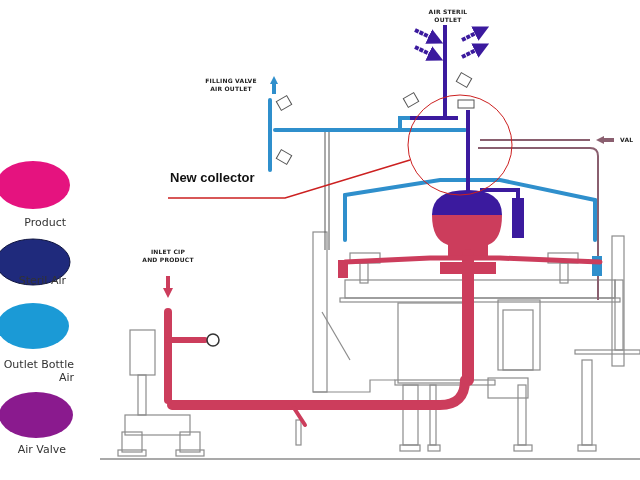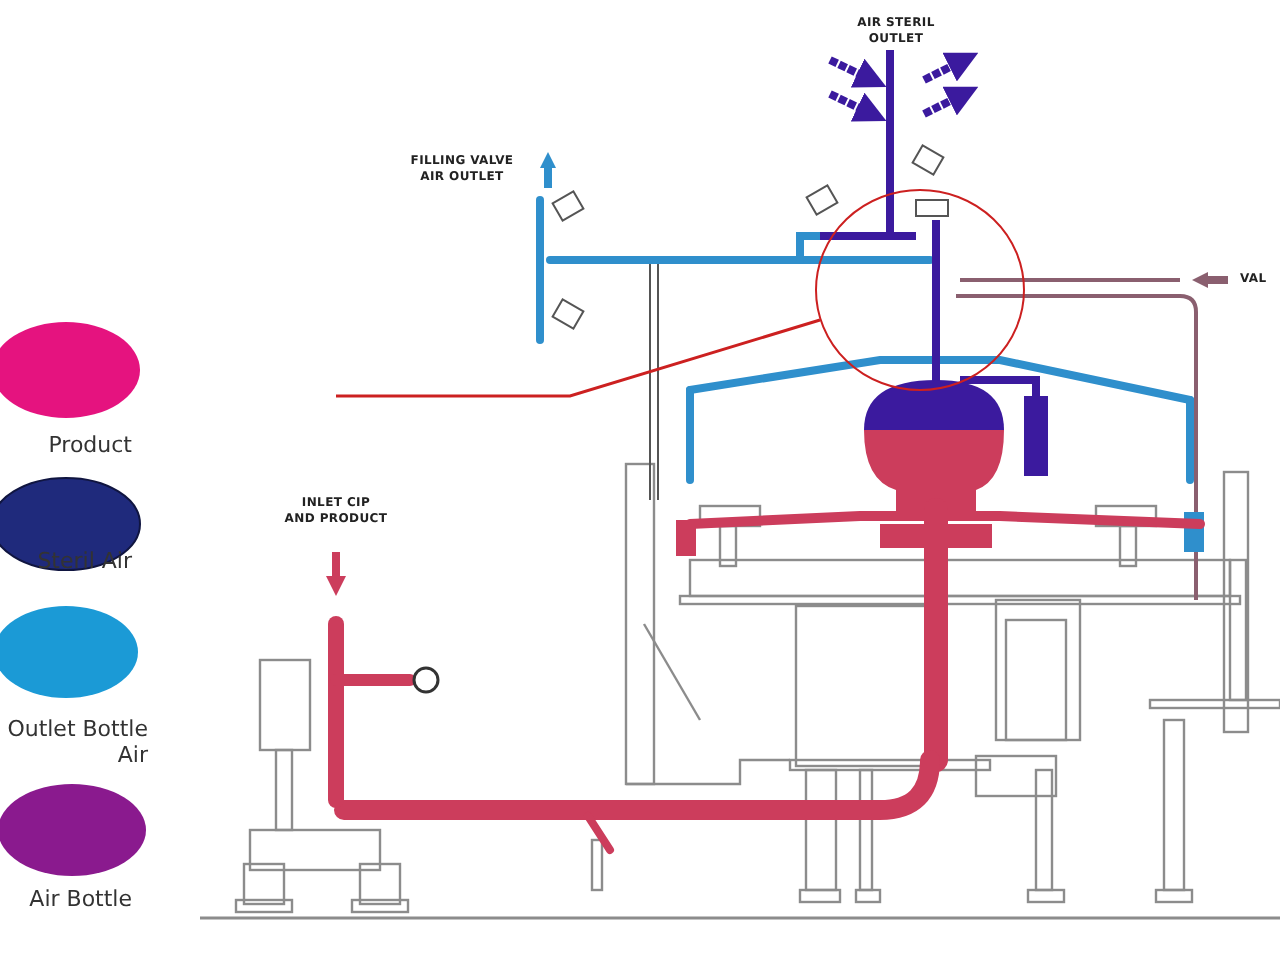--- a/index.html
+++ b/index.html
@@ -136,29 +136,30 @@
     </g>
 
     <ellipse cx="460" cy="145" rx="52" ry="50" fill="none" stroke="#cc2020" stroke-width="1"></ellipse>
     <path d="M168,198 L285,198 L410,160" fill="none" stroke="#cc2020" stroke-width="1.5"></path>
   </svg>
 
   
   <div class="legend-label" style="left:0px; top:216px; width:66px;">Product</div>
   <div class="legend-label" style="left:0px; top:274px; width:66px;">Steril Air</div>
   <div class="legend-label" style="left:-6px; top:358px; width:80px;">Outlet Bottle Air</div>
-  <div class="legend-label" style="left:0px; top:443px; width:66px;">Air Bottle</div>
+  <div class="legend-label" style="left:0px; top:443px; width:66px;">Air Valve</div>
 
   
   <div class="tiny-label" style="left:418px; top:8px; width:60px;">
     <div>AIR STERIL</div>
     <div>OUTLET</div>
   </div>
   <div class="tiny-label" style="left:196px; top:77px; width:70px;">
     <div>FILLING VALVE</div>
     <div>AIR OUTLET</div>
   </div>
   <div class="tiny-label" style="left:128px; top:248px; width:80px;">
     <div>INLET CIP</div>
     <div>AND PRODUCT</div>
   </div>
   <div class="tiny-label" style="left:620px; top:136px;">VAL</div>
+  <div class="callout" style="left:170px; top:170px;">New collector</div>
 </div>
 
 </body></html>

